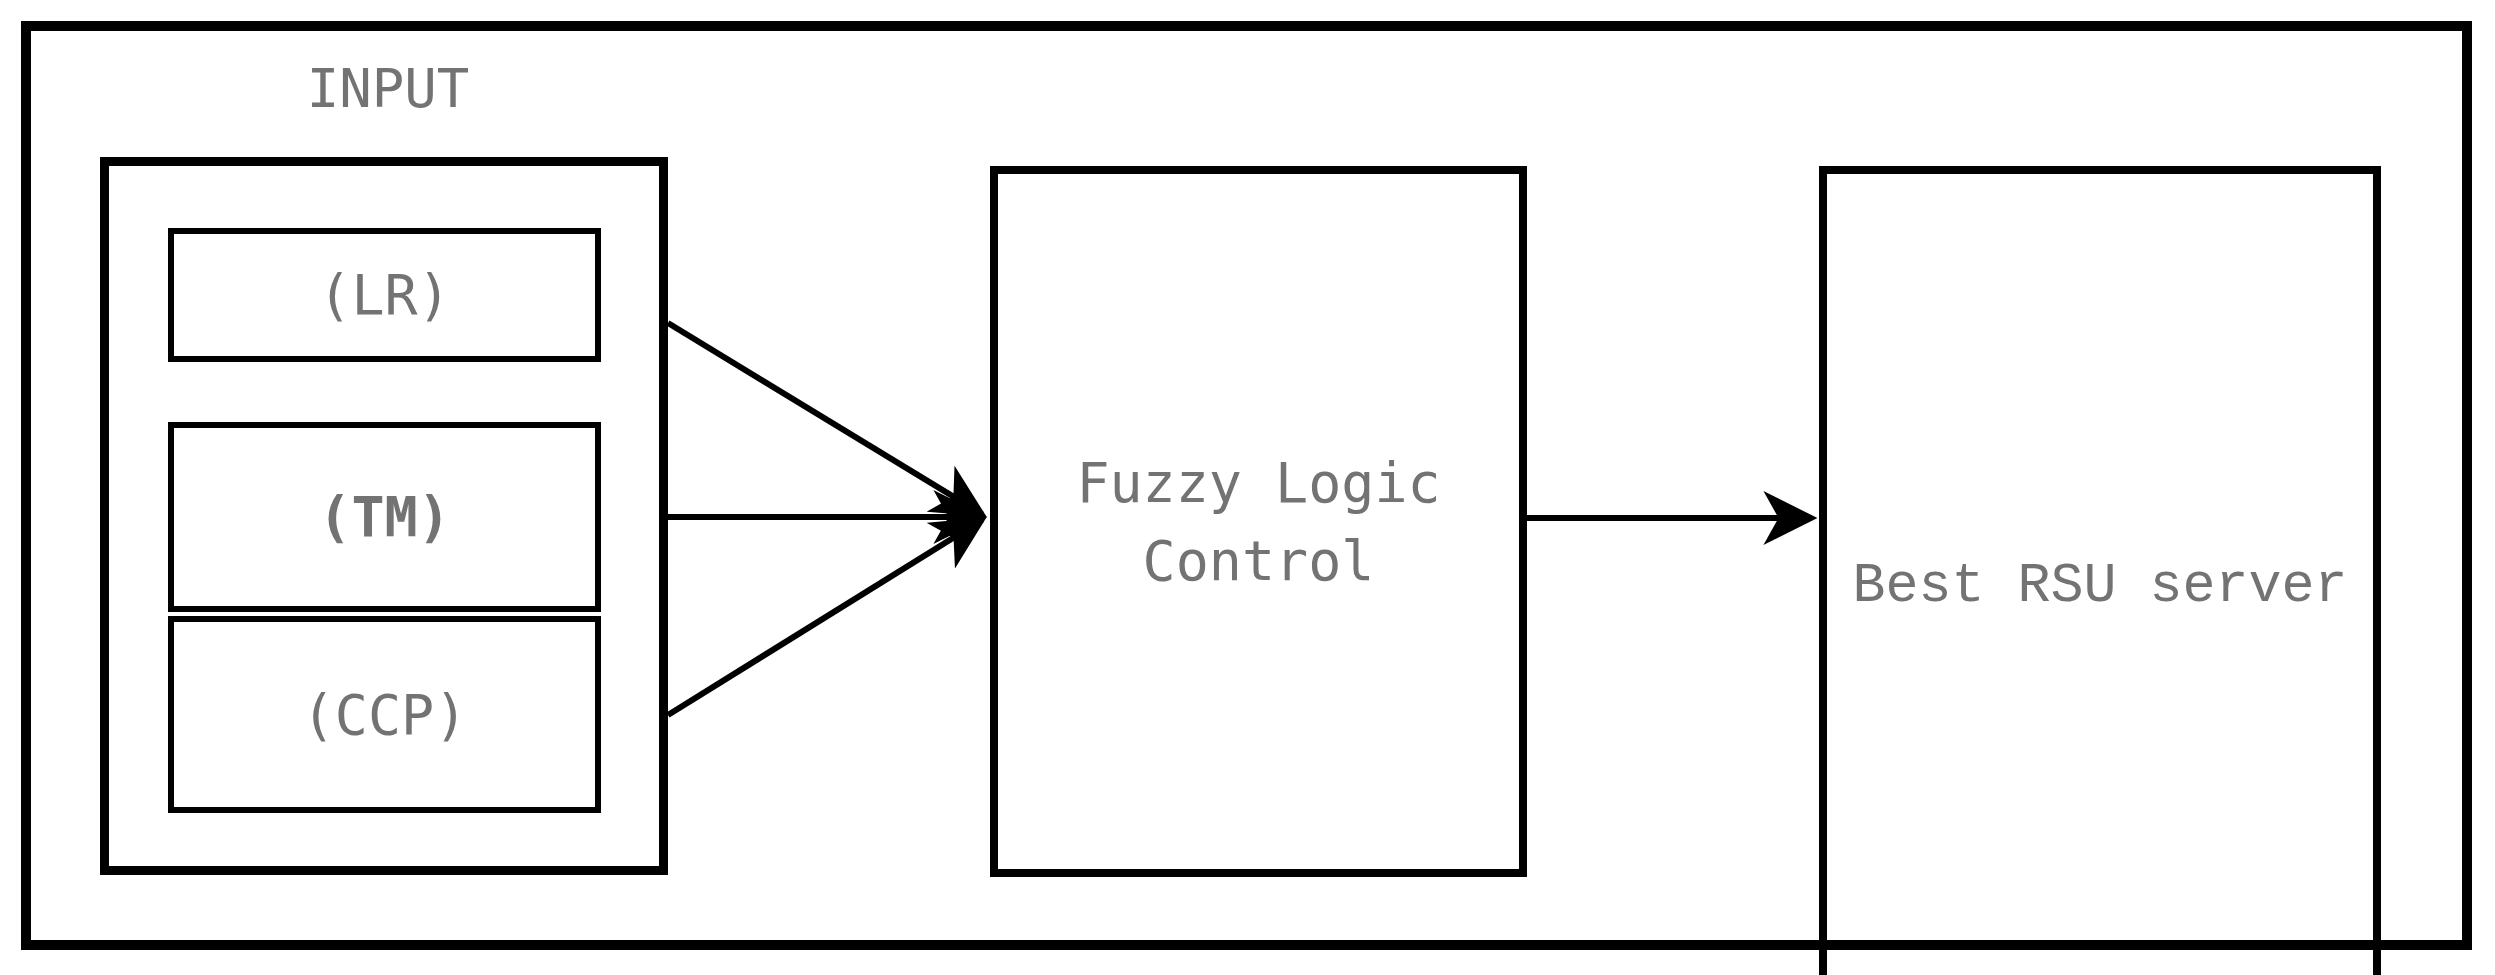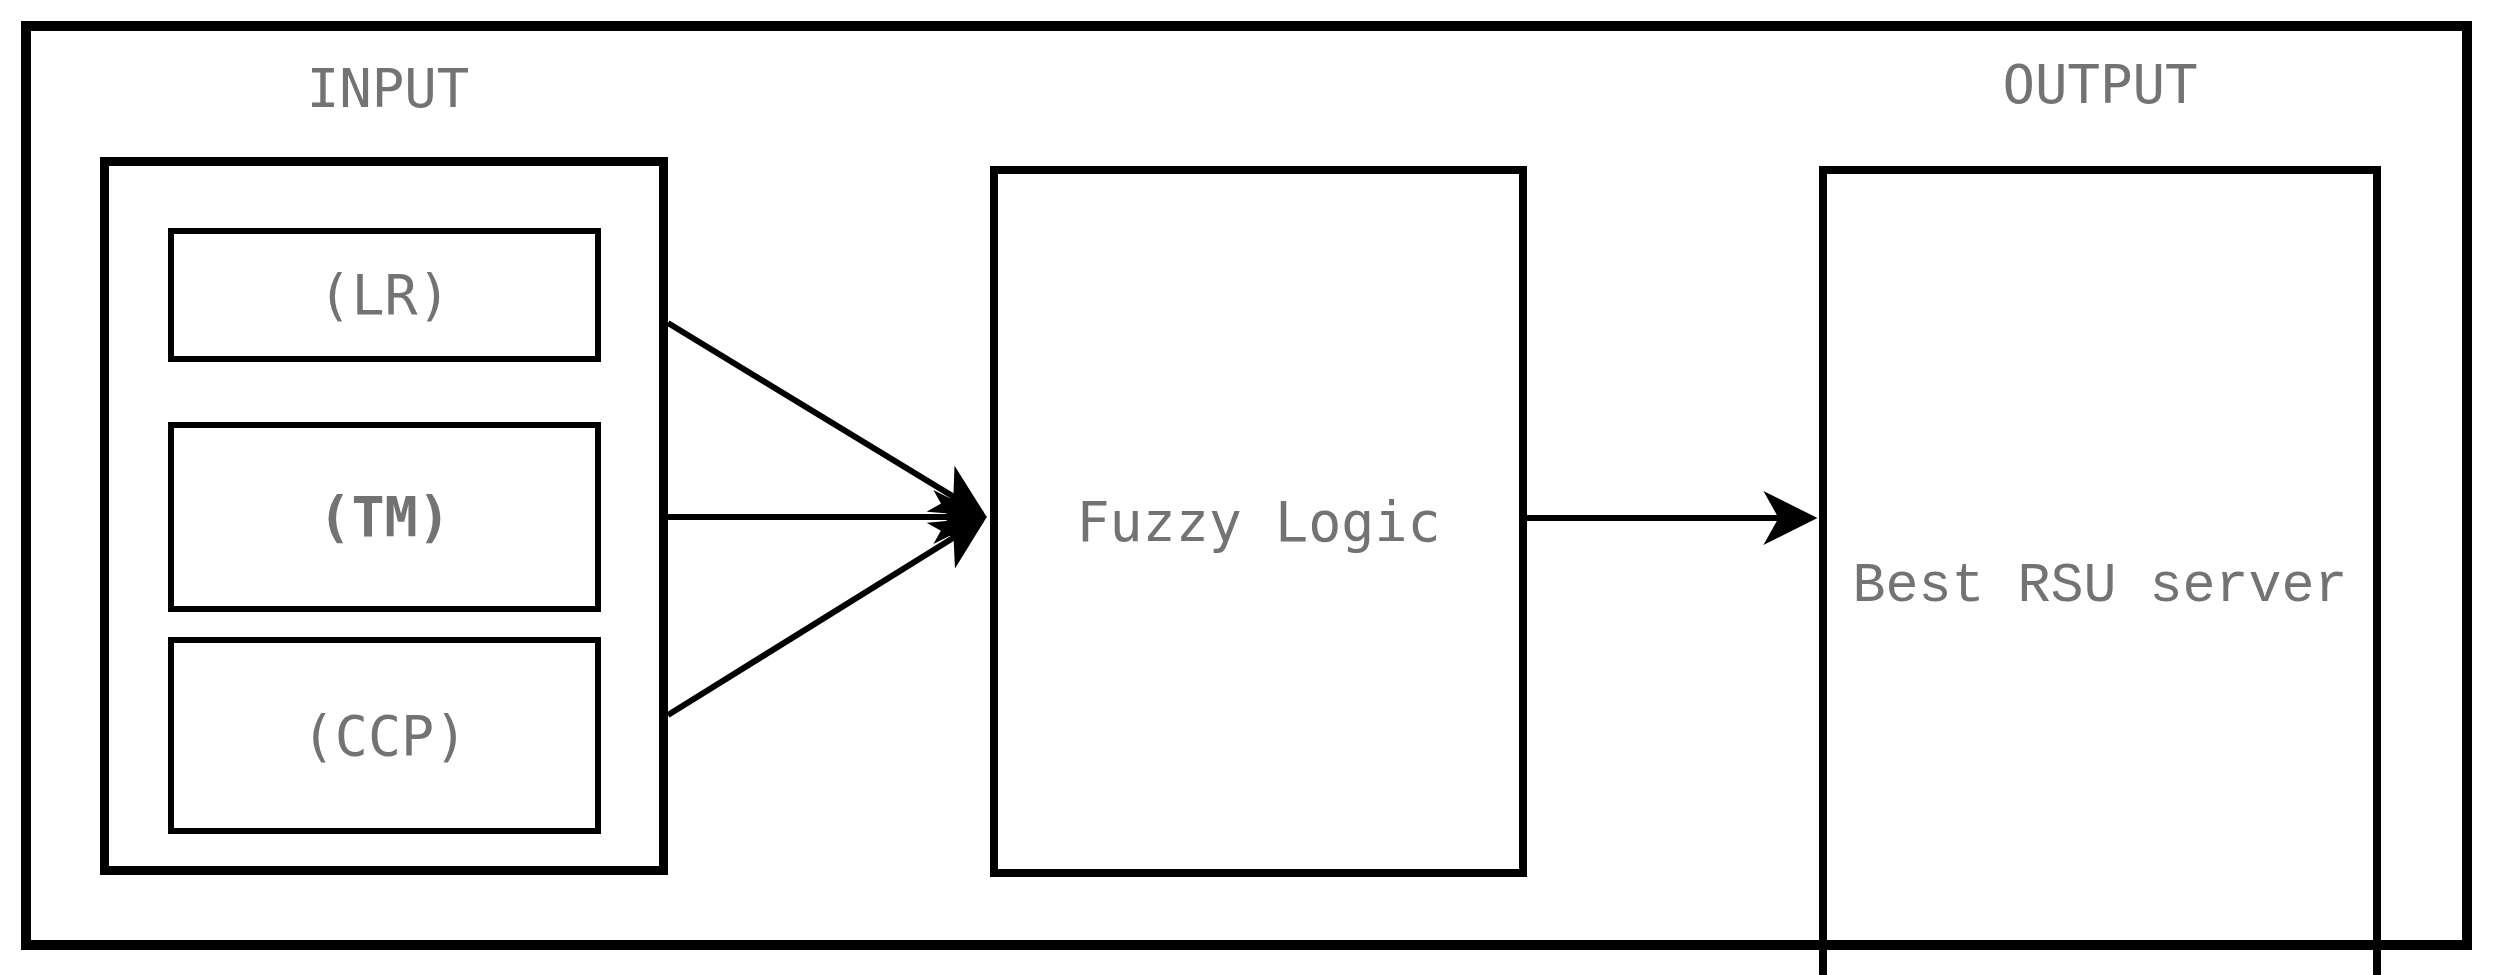--- a/index.html
+++ b/index.html
@@ -46,21 +46,21 @@
     width: 433px;
     border: 6px solid #000000;
     display: flex;
     align-items: center;
     justify-content: center;
     font-size: 55px;
     background: #ffffff;
   }
   #lr-box  { top: 228px; height: 134px; }
   #tm-box  { top: 422px; height: 190px; font-weight: bold; }
-  #ccp-box { top: 637px; height: 197px; text-align: right; }
+  #ccp-box { top: 616px; height: 197px; text-align: right; }
 
   .process-box {
     left: 990px; top: 166px;
     width: 537px; height: 711px;
     border: 8px solid #000000;
     display: flex;
     flex-direction: column;
     align-items: center;
     justify-content: center;
     font-size: 55px;
@@ -95,38 +95,38 @@
 </style>
 </head>
 <body>
 
 <div id="diagram">
 
   <div class="abs outer-border"></div>
 
   <div class="abs section-label" id="input-label">INPUT</div>
 
-  <div class="abs section-label" id="output-label">OUTPUT</div>
 
   <div class="abs input-group"></div>
 
   <div class="abs input-item" id="lr-box">
     <span>(LR)</span>
   </div>
 
   <div class="abs input-item" id="tm-box">
     <span>(TM)</span>
   </div>
 
   <div class="abs input-item" id="ccp-box">
     <span>(CCP)</span>
   </div>
 
   <div class="abs process-box">
     <span>Fuzzy Logic</span>
+    <span>Control</span>
   </div>
 
   <div class="abs output-box">
     <span>Best RSU server</span>
   </div>
 
   <svg id="arrows" viewBox="0 0 2495 975" xmlns="http://www.w3.org/2000/svg">
     <defs>
       <marker id="ah" viewBox="0 0 10 10" refX="9" refY="5" markerWidth="9" markerHeight="9" orient="auto" markerUnits="strokeWidth">
         <path d="M 0 0 L 10 5 L 0 10 L 2.8 5 Z" fill="#000000"></path>

